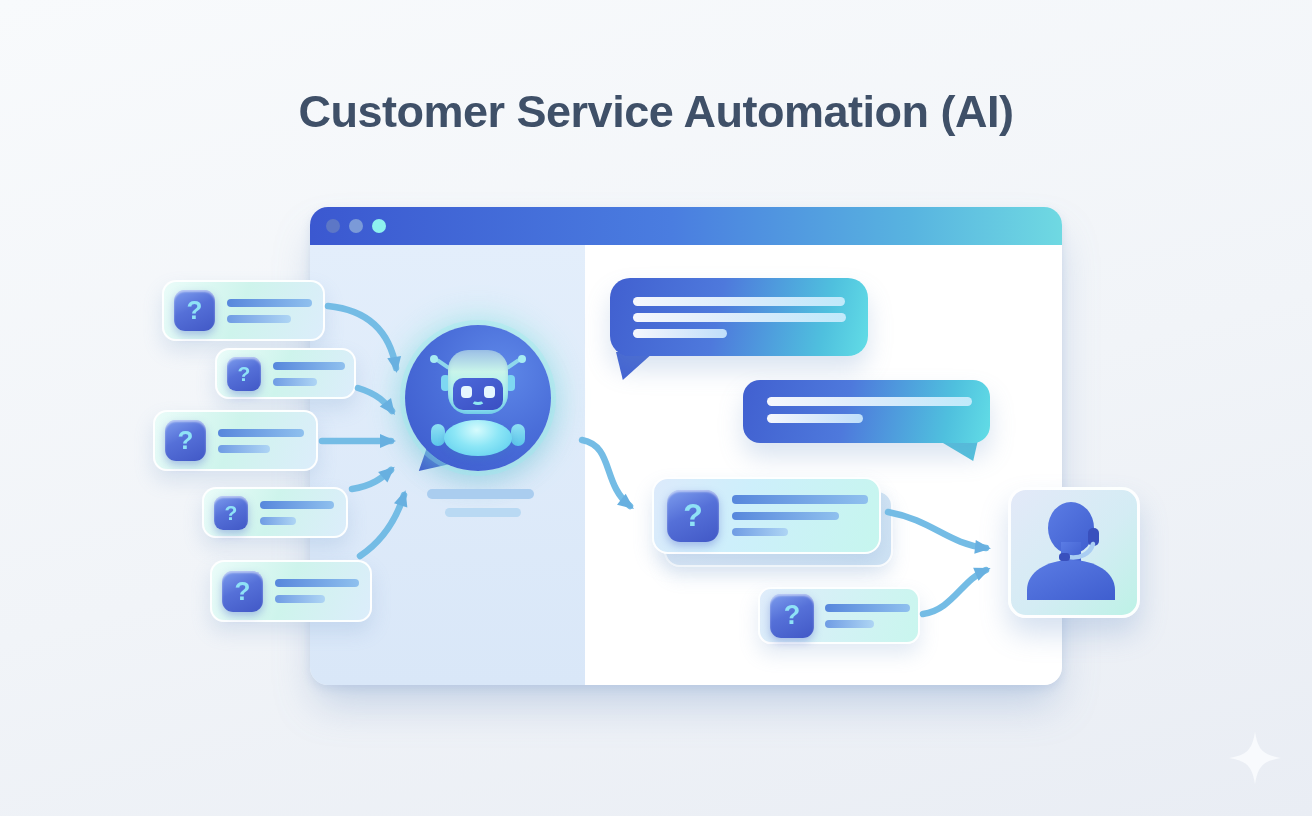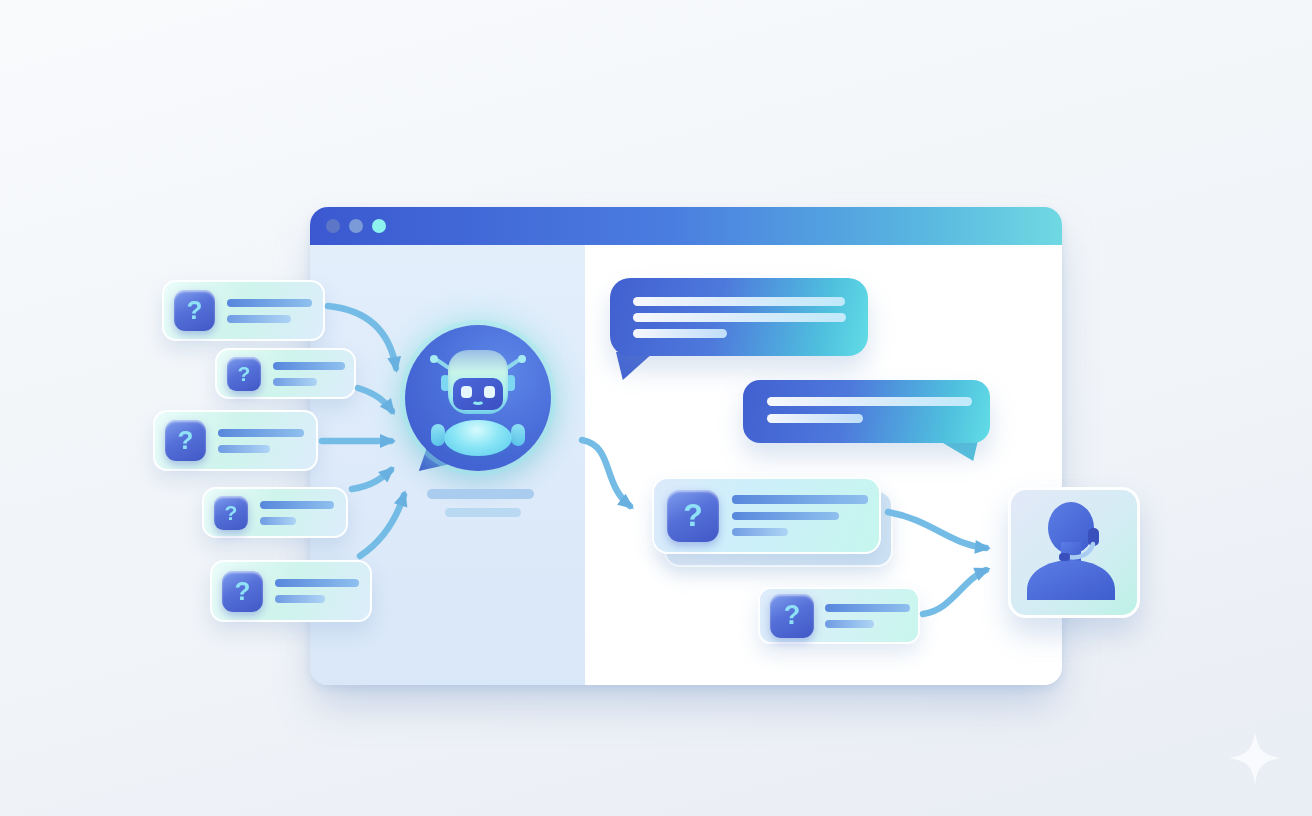--- a/index.html
+++ b/index.html
@@ -104,20 +104,21 @@
   }
   
   .flow-svg{position:absolute;left:0;top:0;z-index:5;pointer-events:none;}
   .sparkle{position:absolute;left:1227px;top:730px;z-index:1;opacity:.9;}
 </style>
 </head>
 <body>
 
 <div id="canvas">
 
+  <div class="title">Customer Service Automation (AI)</div>
 
   <div class="window">
     <div class="titlebar">
       <div class="dot" style="background:#5d77c6"></div>
       <div class="dot" style="background:#7b9ad8"></div>
       <div class="dot" style="background:#8ef2ef"></div>
     </div>
     <div class="win-body">
       <div class="panel-left"></div>
       <div class="panel-right"></div>

